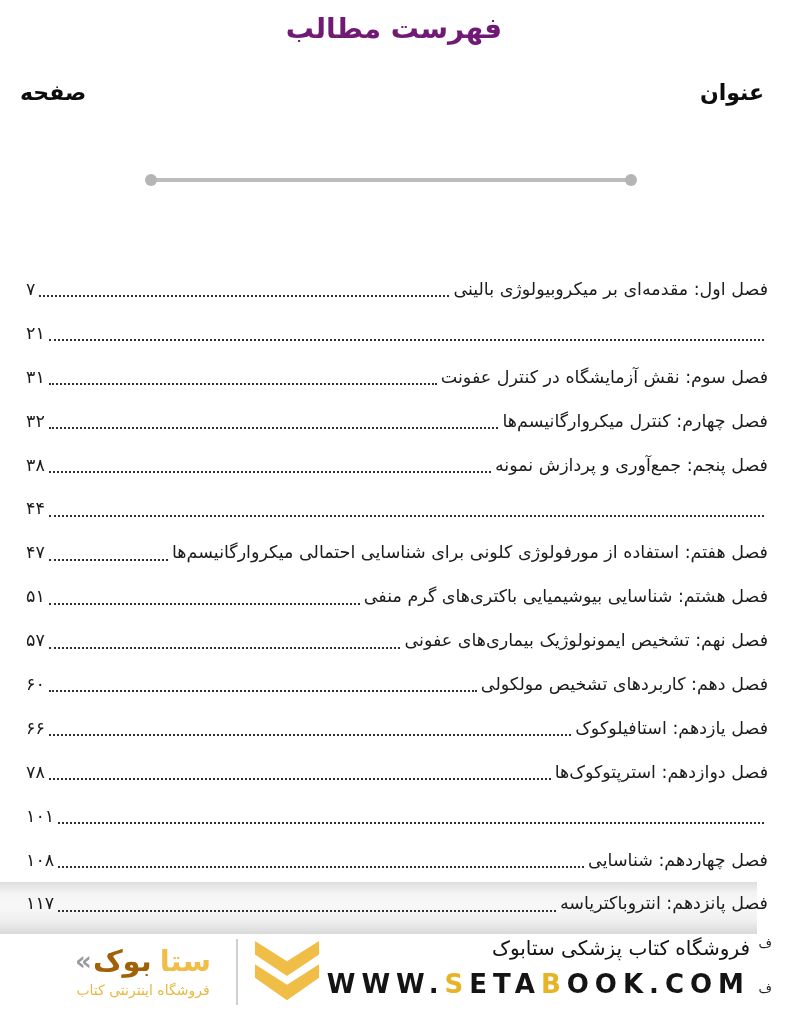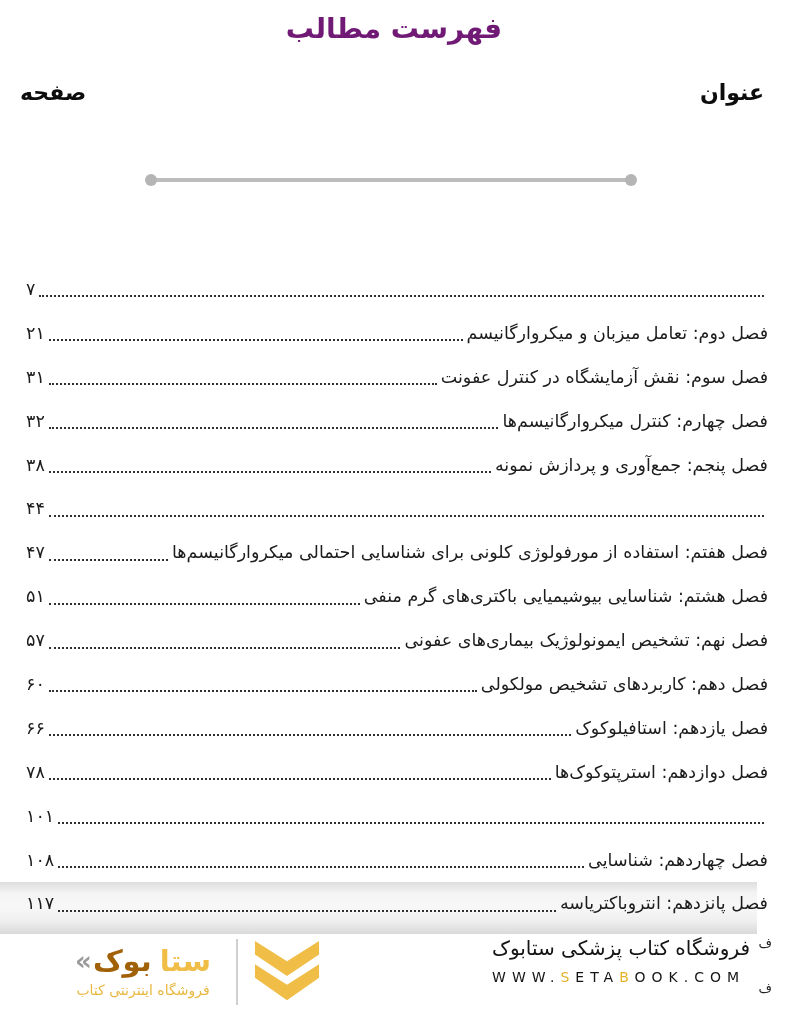--- a/index.html
+++ b/index.html
@@ -45,21 +45,21 @@
     flex:1;min-width:12px;height:15px;margin:0 4px;
     border-bottom:2px dotted #2f2f2f;
   }
   .toc-page{white-space:nowrap;letter-spacing:1px;}
   
   .footer-right{
     position:absolute;right:38px;top:936px;text-align:right;direction:rtl;margin-left:12px;
   }
   .store-name{font-size:20px;color:#141414;}
   .website{
-    direction:ltr;margin-top:9px;font-size:14px;font-weight:normal;color:#141414;
+    direction:ltr;margin-top:9px;font-size:26px;font-weight:bold;color:#141414;
     letter-spacing:6px;font-family:"DejaVu Sans", sans-serif;text-align:left;
   }
   .website .gold{color:#e6b427;}
   .edge-mark{
     position:absolute;right:16px;font-size:13px;color:#222;direction:rtl;
   }
   .edge-mark.m1{top:936px;}
   .edge-mark.m2{top:981px;}
   
   .logo{
@@ -86,25 +86,25 @@
   <span>عنوان</span>
   <span>صفحه</span>
 </div>
 
 <div class="divider"></div>
 
 <div class="shade-band"></div>
 
 <div class="toc">
     <div class="toc-row">
+      <span class="toc-title">فصل اول: مقدمه‌ای بر میکروبیولوژی بالینی</span>
       <span class="toc-dots"></span>
       <span class="toc-page">۷</span>
     </div>
     <div class="toc-row">
-      <span class="toc-title">فصل دوم: تعامل میزبان و میکروارگانیسم</span>
       <span class="toc-dots"></span>
       <span class="toc-page">۲۱</span>
     </div>
     <div class="toc-row">
       <span class="toc-title">فصل سوم: نقش آزمایشگاه در کنترل عفونت</span>
       <span class="toc-dots"></span>
       <span class="toc-page">۳۱</span>
     </div>
     <div class="toc-row">
       <span class="toc-title">فصل چهارم: کنترل میکروارگانیسم‌ها</span>

